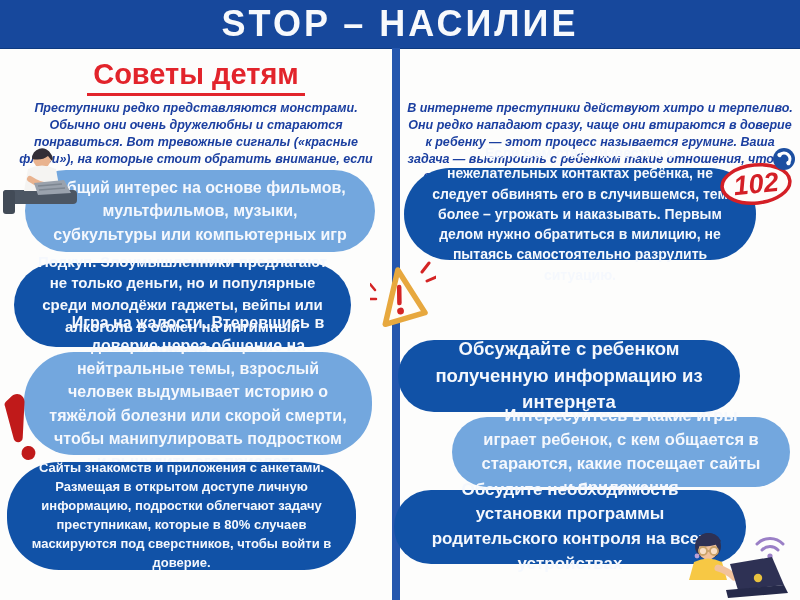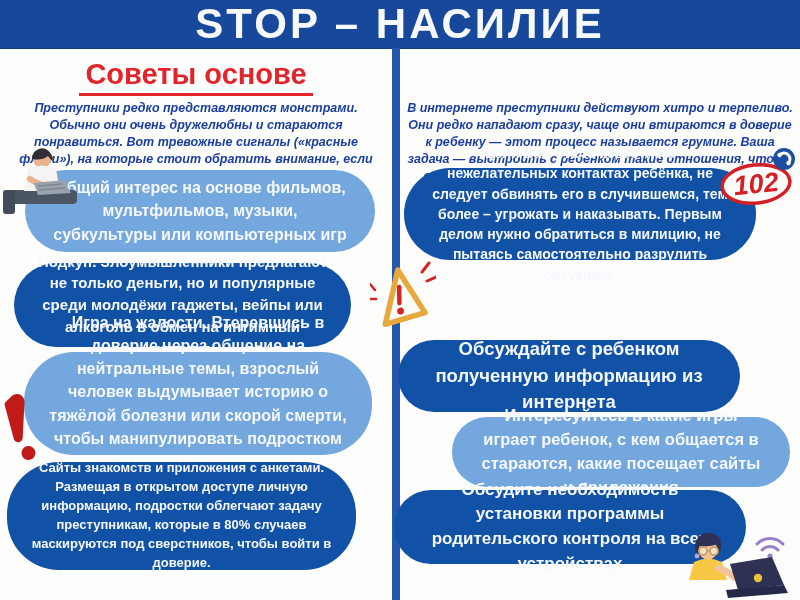--- a/index.html
+++ b/index.html
@@ -9,21 +9,21 @@
     --heading-red:#e2242b;
     --intro-blue:#1b3fa0;
     --divider-blue:#2456ad;
     --pill-text:#f5f8fd;
   }
   *{box-sizing:border-box;margin:0;padding:0}
   body{font-family:"Liberation Sans",sans-serif;background:#ffffff}
   .poster{position:relative;width:800px;height:600px;background:#fdfdfc;overflow:hidden}
   .header-bar{position:absolute;left:0;top:0;width:800px;height:48px;background:var(--header-bg);
     display:flex;align-items:center;justify-content:center;box-shadow:0 1px 0 #0e3a80}
-  .poster-title{color:#f7f9fc;font-size:42px;font-weight:800;letter-spacing:3px;white-space:nowrap}
+  .poster-title{color:#f7f9fc;font-size:36px;font-weight:800;letter-spacing:3px;white-space:nowrap}
   .divider{position:absolute;left:392px;top:48px;width:8px;height:552px;background:var(--divider-blue);z-index:1}
   .col-heading{position:absolute;text-align:center;color:var(--heading-red);font-weight:800;font-size:29px;z-index:2}
   .col-heading span{display:inline-block;border-bottom:3px solid currentColor;padding:0 6px 2px 6px}
   .col-intro{position:absolute;color:var(--intro-blue);font-weight:bold;font-style:italic;
     font-size:12.5px;line-height:1.35;text-align:center;z-index:2}
   .pill{position:absolute;display:flex;align-items:center;justify-content:center;text-align:center;
     color:var(--pill-text);font-weight:bold;line-height:1.45;padding:8px 24px;z-index:2}
   .pill[data-tone="dark"]{background:var(--dark-pill)}
   .pill[data-tone="light"]{background:var(--light-pill)}
   .deco{position:absolute;z-index:5}
@@ -34,21 +34,21 @@
 
 <div class="poster">
 
   <div class="header-bar">
     <div class="poster-title">STOP – НАСИЛИЕ</div>
   </div>
 
   <div class="divider"></div>
 
   <div class="col-heading" style="left:0;top:58px;width:392px">
-    <span>Советы основе</span>
+    <span>Советы детям</span>
   </div>
   <div class="col-intro" style="left:12px;top:100px;width:368px">Преступники редко представляются монстрами. Обычно они очень дружелюбны и стараются понравиться. Вот тревожные сигналы («красные флаги»), на которые стоит обратить внимание, если ты общаешься с кем-то в сети</div>
 
   <div class="pill" style="left:25px;top:170px;width:350px;height:82px;border-radius:45px;font-size:16px" data-tone="light">Общий интерес на основе фильмов, мультфильмов, музыки, субкультуры или компьютерных игр</div>
 
   <div class="pill" style="left:14px;top:263px;width:337px;height:84px;border-radius:44px;font-size:15px" data-tone="dark">Подкуп. Злоумышленники предлагают не только деньги, но и популярные среди молодёжи гаджеты, вейпы или алкоголь в обмен на интимный контент.</div>
 
   <div class="pill" style="left:24px;top:352px;width:348px;height:103px;border-radius:50px;font-size:16px" data-tone="light">Игра на жалости. Втеревшись в доверие через общение на нейтральные темы, взрослый человек выдумывает историю о тяжёлой болезни или скорой смерти, чтобы манипулировать подростком и вынудить его прислать откровенные снимки.</div>
 
   <div class="pill" style="left:7px;top:462px;width:349px;height:108px;border-radius:52px;font-size:13px" data-tone="dark">Сайты знакомств и приложения с анкетами. Размещая в открытом доступе личную информацию, подростки облегчают задачу преступникам, которые в 80% случаев маскируются под сверстников, чтобы войти в доверие.</div>

